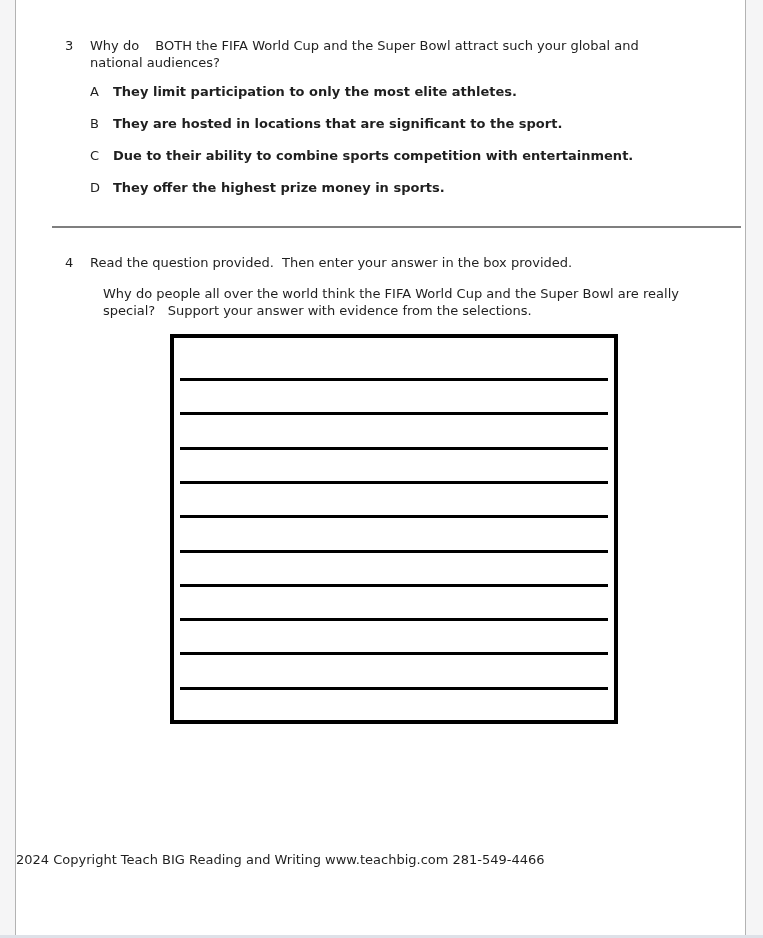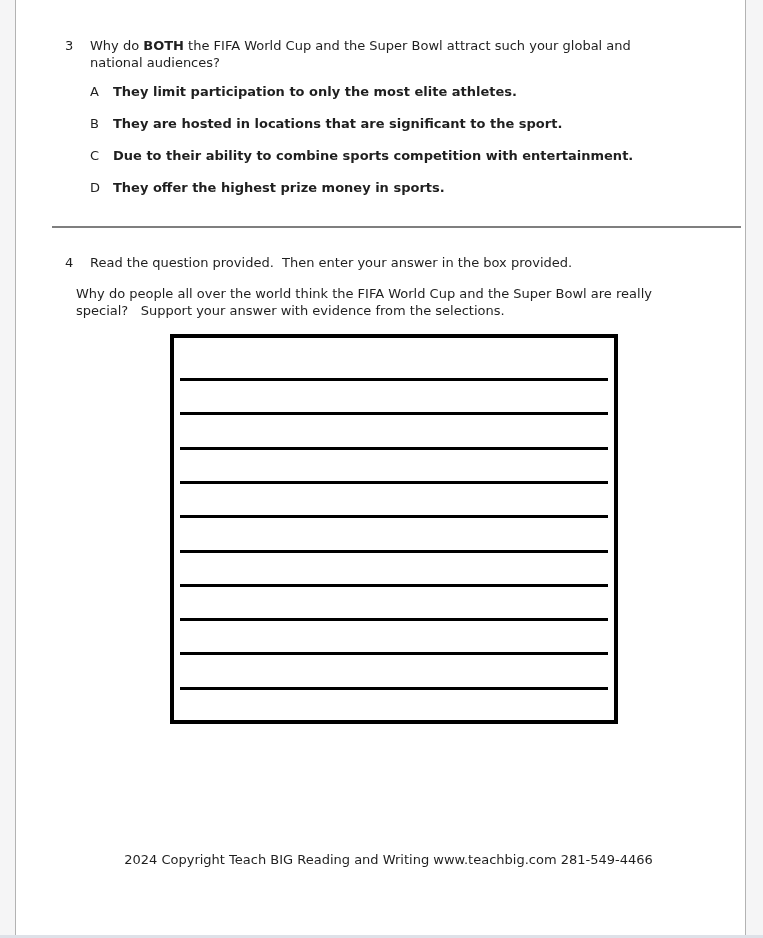--- a/index.html
+++ b/index.html
@@ -67,47 +67,47 @@
   .opt-c { top: 147px; }
   .opt-d { top: 179px; }
   .divider {
     position: absolute;
     top: 225px; left: 36px;
     width: 689px; height: 0;
     border-top: 2px solid #7f7f7f;
   }
   .q4-prompt {
     position: absolute;
-    top: 284px; left: 60px;
+    top: 284px; left: 87px;
     width: 600px;
     font-size: 13px; line-height: 17px;
     white-space: pre-wrap;
   }
   .answer-box {
     position: absolute;
     top: 333px; left: 154px;
     width: 448px; height: 390px;
     border: 4px solid #000000;
     background: #ffffff;
   }
   .answer-line {
     position: absolute;
     left: 6px; right: 6px;
     height: 3px;
     background: #000000;
   }
   .footer {
     position: absolute;
-    top: 851px; left: 8px;
+    top: 851px; left: 0;
     width: 729px;
-    text-align: center;
+    text-align: left;
     font-size: 13px; line-height: 16px;
     color: #1f1f1f;
   }
-  b { font-weight: bold; }
+  b { font-weight: normal; margin-left: 12px; }
 </style>
 </head>
 <body>
 
 <div class="viewport">
   <div class="paper">
     <div class="content">
 
       <div class="q-row q3-row">
         <span class="q-number">3</span>

